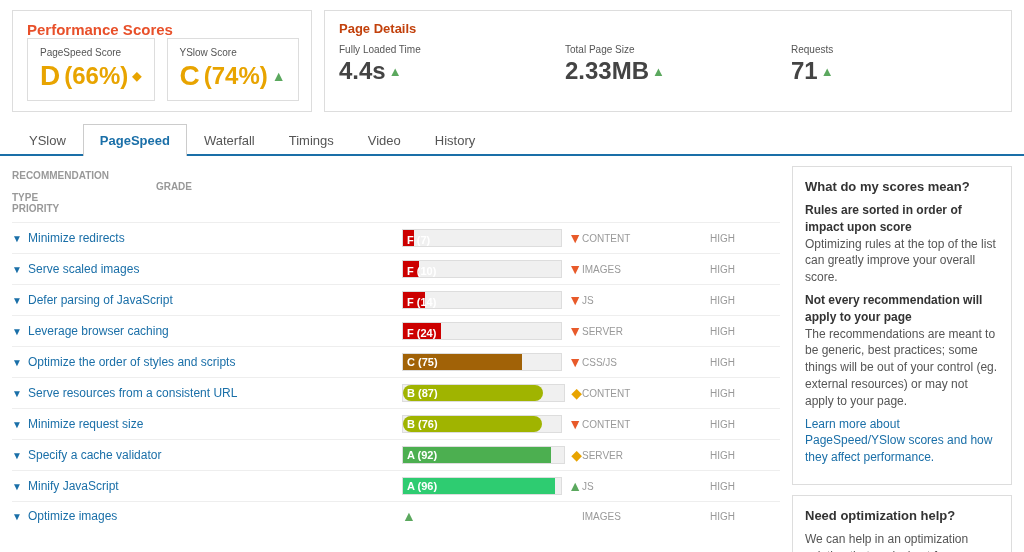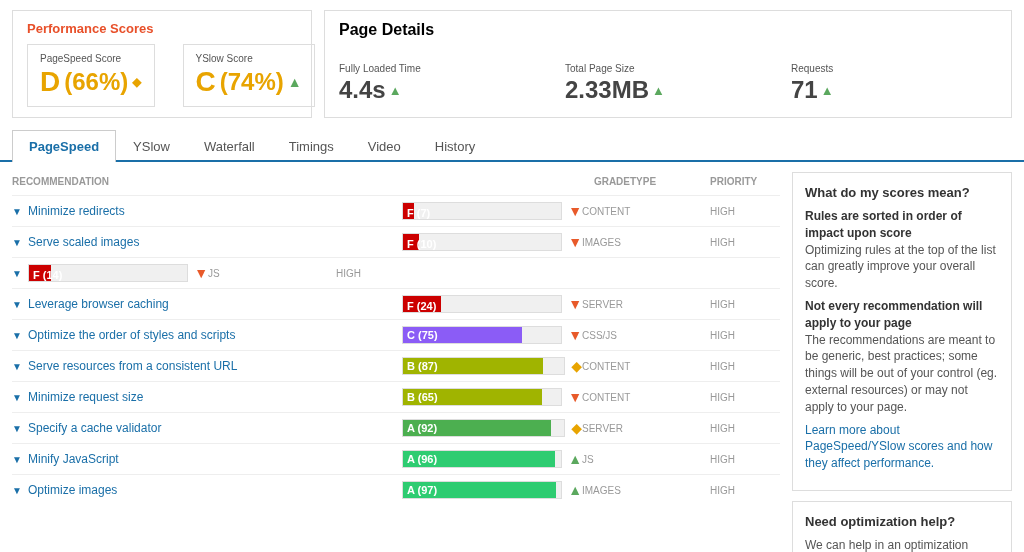--- a/index.html
+++ b/index.html
@@ -1,69 +1,69 @@
 <!DOCTYPE html>
 <html><head>
   <meta charset="utf-8">
   <style>
     * { box-sizing: border-box; margin: 0; padding: 0; }
     body { font-family: Arial, sans-serif; font-size: 12px; background: #fff; color: #333; width: 1024px; }
 
     .top-section { display: flex; padding: 10px 12px; gap: 12px; }
 
     .perf-scores { border: 1px solid #ddd; padding: 10px 14px; flex: 0 0 auto; width: 300px; }
-    .perf-scores h2 { color: #e8502a; font-size: 13px; font-weight: bold; margin-bottom: 8px; }
-    .score-boxes { display: flex; gap: 28px; }
+    .perf-scores h2 { color: #e8502a; font-size: 15px; font-weight: bold; }
+    .score-boxes { display: flex; gap: 12px; }
     .score-box { border: 1px solid #ddd; padding: 8px 12px; flex: 1; }
     .score-label { font-size: 10px; color: #555; margin-bottom: 2px; }
     .score-value { font-size: 28px; font-weight: bold; display: flex; align-items: center; gap: 4px; }
     .score-d { color: #e8a400; }
     .score-c { color: #e8a400; }
     .score-pct { font-size: 24px; }
     .arrow-up { color: #5ba85e; font-size: 14px; }
     .arrow-diamond { color: #e8a400; font-size: 12px; }
 
     .page-details { border: 1px solid #ddd; padding: 10px 14px; flex: 1; }
-    .page-details h2 { color: #000000; font-size: 16px; font-weight: bold; margin-bottom: 24px; }
+    .page-details h2 { color: #c2410c; font-size: 13px; font-weight: bold; margin-bottom: 8px; }
     .detail-boxes { display: flex; gap: 20px; }
     .detail-box { flex: 1; }
     .detail-label { font-size: 10px; color: #555; margin-bottom: 2px; }
     .detail-value { font-size: 24px; font-weight: bold; color: #444; display: flex; align-items: center; gap: 3px; }
     .detail-value .arrow-up { font-size: 13px; }
 
     .tabs { border-bottom: 2px solid #1a6fa8; padding: 0 12px; display: flex; gap: 0; }
     .tab { padding: 8px 16px; cursor: pointer; font-size: 13px; color: #555; border: 1px solid transparent; border-bottom: none; position: relative; top: 2px; }
     .tab.active { color: #1a6fa8; background: #fff; border-color: #ccc; border-bottom-color: #fff; font-weight: bold; }
 
     .main-content { display: flex; padding: 10px 12px; gap: 12px; }
 
     .recommendations { flex: 1; }
-    .rec-header { display: flex; padding: 4px 0; margin-bottom: 4px; }
+    .rec-header { display: flex; padding: 4px 0; margin-bottom: 4px; flex-direction: column; }
     .rec-header-recommendation { flex: 1; font-size: 10px; color: #999; text-transform: uppercase; font-weight: bold; }
     .rec-header-grade { width: 180px; font-size: 10px; color: #999; text-transform: uppercase; font-weight: bold; text-align: right; }
     .rec-header-type { width: 80px; font-size: 10px; color: #999; text-transform: uppercase; font-weight: bold; }
     .rec-header-priority { width: 70px; font-size: 10px; color: #999; text-transform: uppercase; font-weight: bold; }
 
     .rec-row { display: flex; align-items: center; padding: 6px 0; border-top: 1px solid #eee; }
     .rec-toggle { width: 12px; color: #1a6fa8; font-size: 10px; margin-right: 4px; cursor: pointer; }
     .rec-name { flex: 1; color: #1a6fa8; font-size: 12px; cursor: pointer; text-decoration: none; }
     .grade-bar-wrap { width: 180px; display: flex; align-items: center; gap: 6px; }
     .grade-bar-outer { flex: 1; height: 18px; background: #f0f0f0; position: relative; border: 1px solid #ddd; }
     .grade-bar-inner { height: 100%; position: absolute; left: 0; top: 0; display: flex; align-items: center; padding-left: 4px; }
     .grade-label { font-size: 11px; font-weight: bold; color: #fff; white-space: nowrap; }
     .grade-arrow { font-size: 14px; }
     .grade-arrow.down { color: #e85a2a; }
     .grade-arrow.up { color: #5ba85e; }
     .grade-arrow.diamond { color: #e8a400; }
     .rec-type { width: 80px; font-size: 10px; color: #999; }
     .rec-priority { width: 70px; font-size: 10px; color: #999; margin-left: 48px; }
 
     .bar-red { background: #cc0000; align-items: flex-end; }
-    .bar-orange { background: #8b5cf6; }
-    .bar-yellow-green { background: #a0b400; }
+    .bar-orange { background: #a16207; }
+    .bar-yellow-green { background: #a0b400; border-radius: 8px; }
     .bar-green { background: #4caf50; }
     .bar-bright-green { background: #2ecc71; }
 
     .sidebar { width: 220px; flex-shrink: 0; }
     .sidebar-card { border: 1px solid #ddd; padding: 12px; margin-bottom: 10px; font-size: 12px; }
     .sidebar-card h3 { font-size: 13px; color: #333; font-weight: bold; margin-bottom: 8px; }
     .sidebar-card p { margin-bottom: 6px; line-height: 1.4; color: #555; }
     .sidebar-card p strong { color: #333; }
     .sidebar-card a { color: #1a6fa8; text-decoration: none; }
   </style>
@@ -115,22 +115,22 @@
         <div class="detail-value">
           <span>71</span>
           <span class="arrow-up">▲</span>
         </div>
       </div>
     </div>
   </div>
 </div>
 
 <div class="tabs">
+  <div class="tab">YSlow</div>
   <div class="tab active">PageSpeed</div>
-  <div class="tab">YSlow</div>
   <div class="tab">Waterfall</div>
   <div class="tab">Timings</div>
   <div class="tab">Video</div>
   <div class="tab">History</div>
 </div>
 
 <div class="main-content">
   <div class="recommendations">
     <div class="rec-header">
       <div class="rec-header-recommendation">RECOMMENDATION</div>
@@ -162,20 +162,21 @@
           <span class="grade-label">F (10)</span>
         </div>
       </div>
       <span class="grade-arrow down">▼</span>
     </div>
     <div class="rec-type">IMAGES</div>
     <div class="rec-priority">HIGH</div>
   </div>
         <div class="rec-row">
     <span class="rec-toggle">▼</span>
+    <a class="rec-name" href="#">Defer parsing of JavaScript</a>
     <div class="grade-bar-wrap">
       <div class="grade-bar-outer">
         <div class="grade-bar-inner bar-red" style="width:14%">
           <span class="grade-label">F (14)</span>
         </div>
       </div>
       <span class="grade-arrow down">▼</span>
     </div>
     <div class="rec-type">JS</div>
     <div class="rec-priority">HIGH</div>
@@ -221,21 +222,21 @@
     </div>
     <div class="rec-type">CONTENT</div>
     <div class="rec-priority">HIGH</div>
   </div>
         <div class="rec-row">
     <span class="rec-toggle">▼</span>
     <a class="rec-name" href="#">Minimize request size</a>
     <div class="grade-bar-wrap">
       <div class="grade-bar-outer">
         <div class="grade-bar-inner bar-yellow-green" style="width:88%">
-          <span class="grade-label">B (65)</span>
+          <span class="grade-label">B (76)</span>
         </div>
       </div>
       <span class="grade-arrow down">▼</span>
     </div>
     <div class="rec-type">CONTENT</div>
     <div class="rec-priority">HIGH</div>
   </div>
         <div class="rec-row">
     <span class="rec-toggle">▼</span>
     <a class="rec-name" href="#">Specify a cache validator</a>
@@ -261,25 +262,20 @@
       </div>
       <span class="grade-arrow up">▲</span>
     </div>
     <div class="rec-type">JS</div>
     <div class="rec-priority">HIGH</div>
   </div>
         <div class="rec-row">
     <span class="rec-toggle">▼</span>
     <a class="rec-name" href="#">Optimize images</a>
     <div class="grade-bar-wrap">
-      <div class="grade-bar-outer">
-        <div class="grade-bar-inner bar-bright-green" style="width:97%">
-          <span class="grade-label">A (97)</span>
-        </div>
-      </div>
       <span class="grade-arrow up">▲</span>
     </div>
     <div class="rec-type">IMAGES</div>
     <div class="rec-priority">HIGH</div>
   </div>
       </div>
   </div>
 
   <div class="sidebar">
     <div class="sidebar-card">

